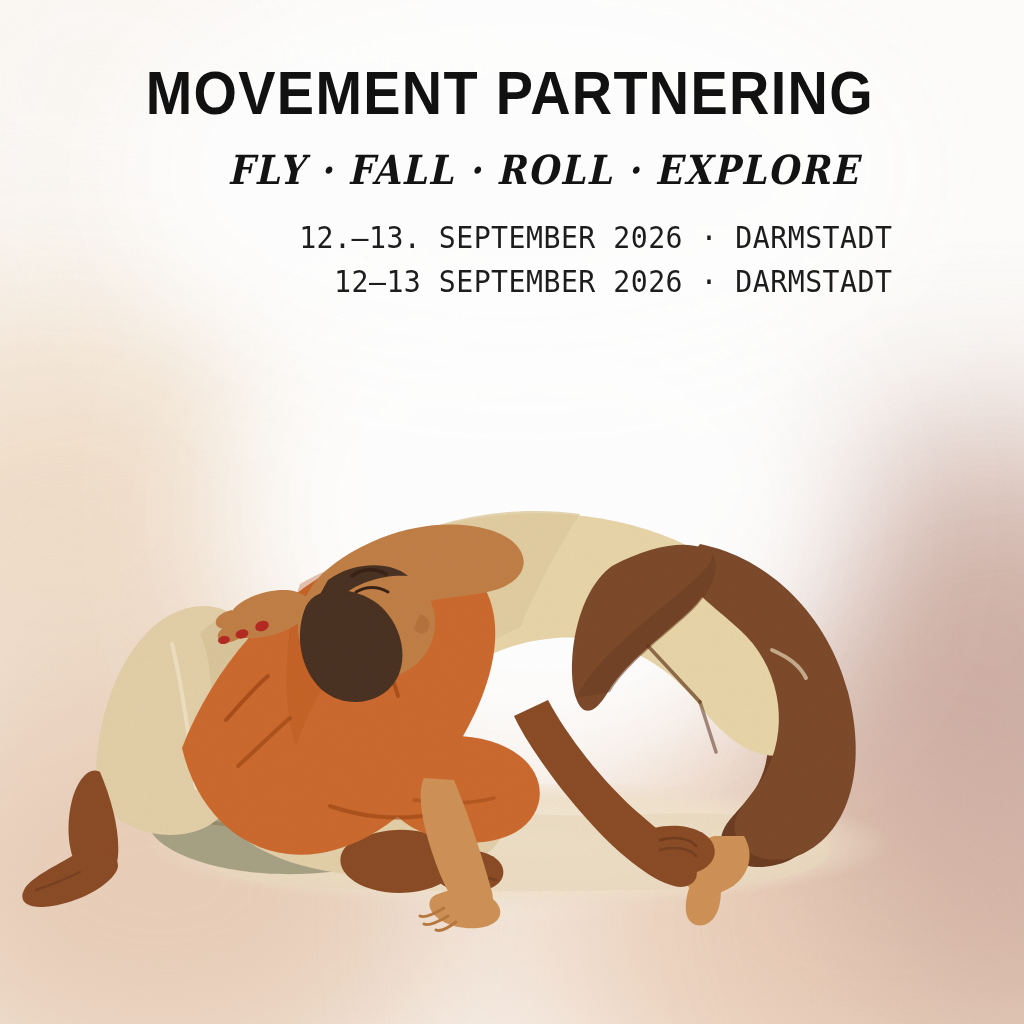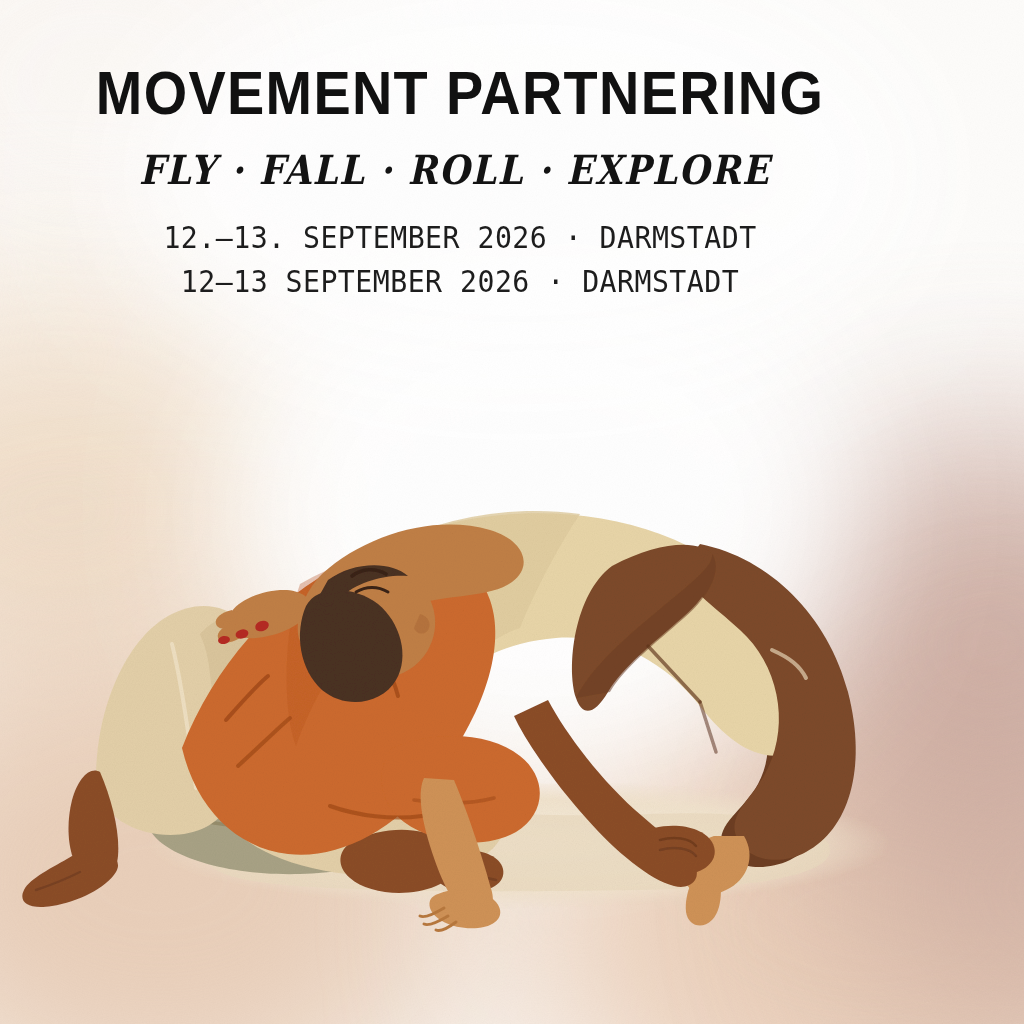--- a/index.html
+++ b/index.html
@@ -22,21 +22,21 @@
   .blob-br{left:520px;top:660px;width:700px;height:520px;background:#ebd0bb;opacity:1;}
   .blob-right{left:760px;top:430px;width:460px;height:430px;background:#c9a79c;opacity:.85;}
   .blob-right2{left:840px;top:700px;width:420px;height:380px;background:#c9a89d;opacity:.55;}
   .blob-center{left:230px;top:250px;width:620px;height:520px;background:#ffffff;opacity:.95;filter:blur(70px);}
   .blob-topglow{left:120px;top:-40px;width:800px;height:420px;background:#ffffff;opacity:.97;filter:blur(60px);}
   .grain{
     position:absolute;inset:0;opacity:.5;mix-blend-mode:multiply;pointer-events:none;
   }
 
   
-  .text-block{position:absolute;left:0;top:0;width:920px;text-align:center;}
+  .text-block{position:absolute;left:0;top:0;width:920px;text-align:right;}
   .title{
     margin:0;padding-top:62px;
     font-family:"Liberation Sans", sans-serif;
     font-weight:700;font-size:62px;line-height:1;
     letter-spacing:1.5px;color:#111111;
     transform:scaleX(.9);transform-origin:center top;
   }
   .subtitle{
     margin:0;padding-top:26px;
     font-family:"DejaVu Serif", serif;

